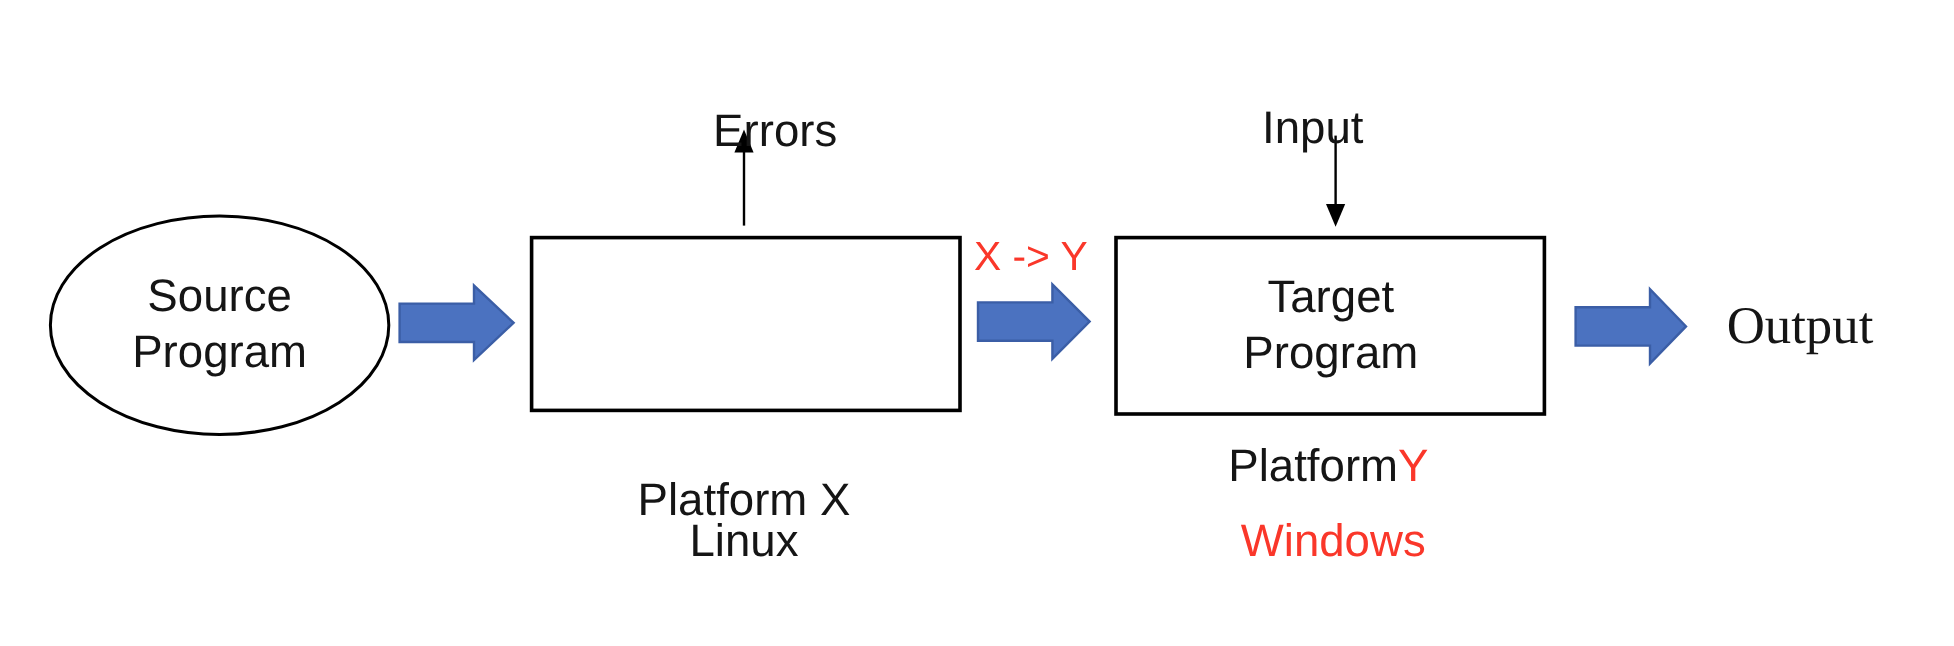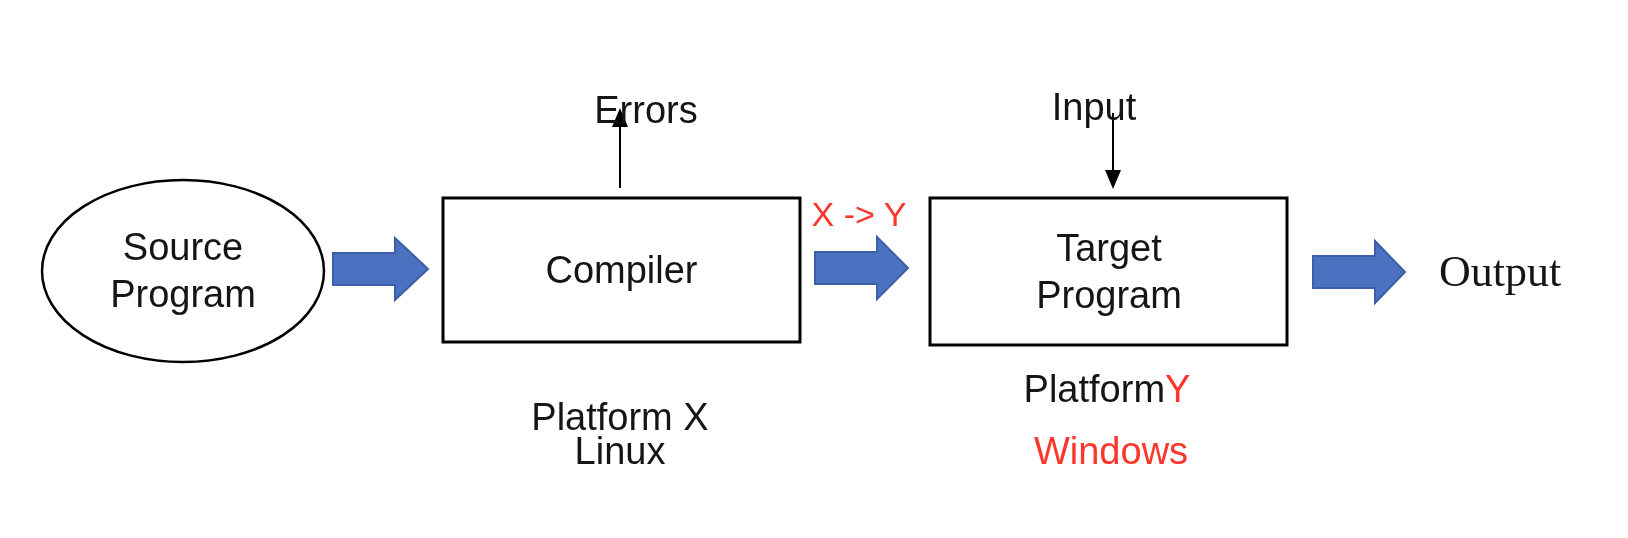--- a/index.html
+++ b/index.html
@@ -95,21 +95,20 @@
     </g>
   </svg>
 
   <div class="label errors-label">Errors</div>
 
   <div class="label input-label">Input</div>
 
   <div class="label node-label source-label">Source
 Program</div>
 
-  <div class="label node-label compiler-label">Compiler</div>
 
   <div class="label node-label target-label">Target
 Program</div>
 
   <div class="label xy-label">X -&gt; Y</div>
 
   <div class="label output-label">Output</div>
 
   <div class="label platform-x">Platform X</div>
 

